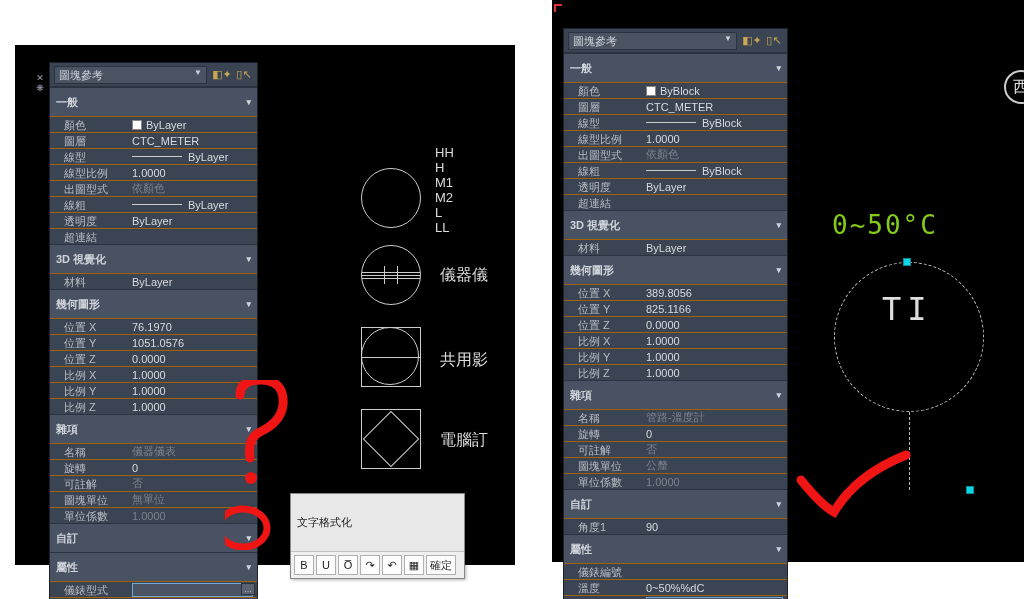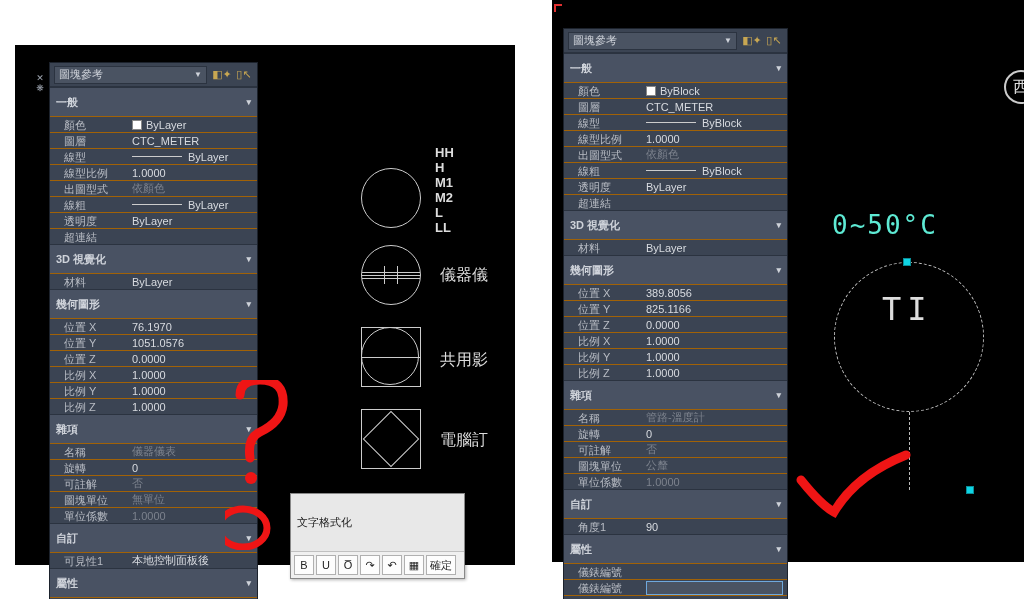--- a/index.html
+++ b/index.html
@@ -44,21 +44,21 @@
     border-bottom: 1px solid #2b3340;
   }
   .sel-dropdown {
     flex: 1;
     background: #4a5362;
     border: 1px solid #2b3340;
     color: #cfd3da;
     height: 18px;
     padding: 1px 4px;
     display: flex;
-    align-items: center;
+    align-items: flex-start;
     justify-content: space-between;
     font-size: 11px;
   }
   .hdr-icons { display: flex; gap: 4px; margin-left: 6px; }
   .hdr-icon {
     width: 18px; height: 18px;
     display: flex; align-items: center; justify-content: center;
     color: #c8a752;
   }
   .section-head {
@@ -333,26 +333,20 @@
         <div class="prop-row">
           <div class="prop-label">單位係數</div>
           <div class="prop-val dim">
             <span>1.0000</span>
           </div>
         </div>
         <div class="section-head">
           <span>自訂</span>
           <span class="chev">▾</span>
         </div>
-        <div class="prop-row">
-          <div class="prop-label">可見性1</div>
-          <div class="prop-val">
-            <span>本地控制面板後</span>
-          </div>
-        </div>
         <div class="section-head">
           <span>屬性</span>
           <span class="chev">▾</span>
         </div>
         <div class="prop-row">
           <div class="prop-label">儀錶型式</div>
           <div class="prop-val">
             <input style="">
             <div class="ellipsis-btn">…</div>
           </div>
@@ -374,21 +368,21 @@
     <div style="position:absolute;left:0;top:32px;width:58px;height:1px;background:#ccc"></div>
   </div>
   <div class="shape" style="left:346px; top:282px; width:60px; height:60px;">
     <div class="shape circle" style="left:-1px;top:-1px;width:58px;height:58px;border-color:#ccc"></div>
     <div style="position:absolute;left:0;top:29px;width:58px;height:1px;background:#ccc"></div>
   </div>
   <div class="shape" style="left:346px; top:364px; width:60px; height:60px;">
     <div style="position:absolute;left:9px;top:9px;width:40px;height:40px;border:1px solid #ccc;transform:rotate(45deg)"></div>
   </div>
 
-  <div class="canvas-label" style="left:420px; top:100px; line-height:15px; font-size:13px;font-weight:bold;" id="lbl-stack">
+  <div class="canvas-label" style="left:420px; top:100px; line-height:15px; font-size:13px;" id="lbl-stack">
       <div>HH</div>
       <div>H</div>
       <div>M1</div>
       <div>M2</div>
       <div>L</div>
       <div>LL</div>
     </div>
   <div class="canvas-label" style="left:425px; top:220px;">儀器儀</div>
   <div class="canvas-label" style="left:425px; top:305px;">共用影</div>
   <div class="canvas-label" style="left:425px; top:385px;">電腦訂</div>
@@ -579,35 +573,41 @@
           <span>屬性</span>
           <span class="chev">▾</span>
         </div>
         <div class="prop-row">
           <div class="prop-label">儀錶編號</div>
           <div class="prop-val">
             <span></span>
           </div>
         </div>
         <div class="prop-row">
+          <div class="prop-label">溫度</div>
+          <div class="prop-val">
+            <span>0~50%%dC</span>
+          </div>
+        </div>
+        <div class="prop-row">
           <div class="prop-label">儀錶編號</div>
           <div class="prop-val">
             <input style="">
           </div>
         </div>
         <div class="prop-row">
           <div class="prop-label">TI</div>
           <div class="prop-val">
             <span>TI</span>
           </div>
         </div>
       </div>
   </div>
 
-  <div class="canvas-label" style="left:280px; top:210px; font-size:26px; letter-spacing:2px; color:#5eead4; font-family:monospace;">0~50°C</div>
+  <div class="canvas-label" style="left:280px; top:210px; font-size:26px; letter-spacing:2px; color:#84cc16; font-family:monospace;">0~50°C</div>
   <div class="shape circle dashed" style="left:282px; top:262px; width:150px; height:150px; border-color:#bbb;"></div>
   <div style="position:absolute; left:357px; top:412px; width:1px; height:78px; border-left:1px dashed #bbb;"></div>
   <div class="canvas-label" style="left:330px; top:290px; font-size:32px; color:#ddd; letter-spacing:6px; font-family:monospace;">TI</div>
   <div class="grip" style="left:351px; top:258px;"></div>
   <div class="grip" style="left:414px; top:486px;"></div>
 
   <div style="position:absolute; right:-6px; top:70px; width:34px; height:34px; border:2px solid #ccc; border-radius:50%; display:flex; align-items:center; justify-content:center; color:#ddd; font-size:16px; background:#000;">
       <span>西</span>
     </div>
 

